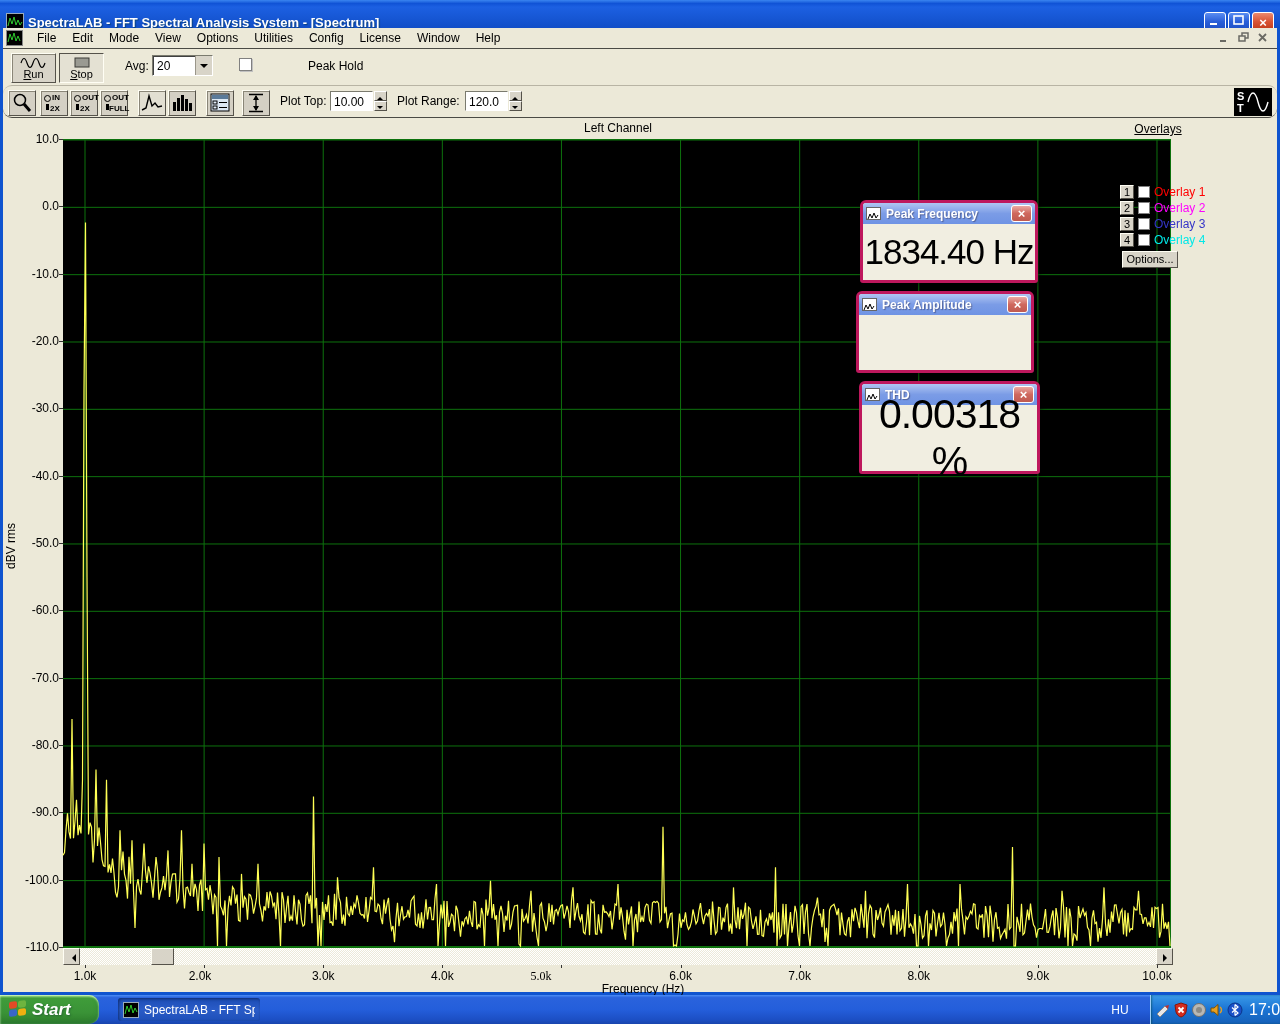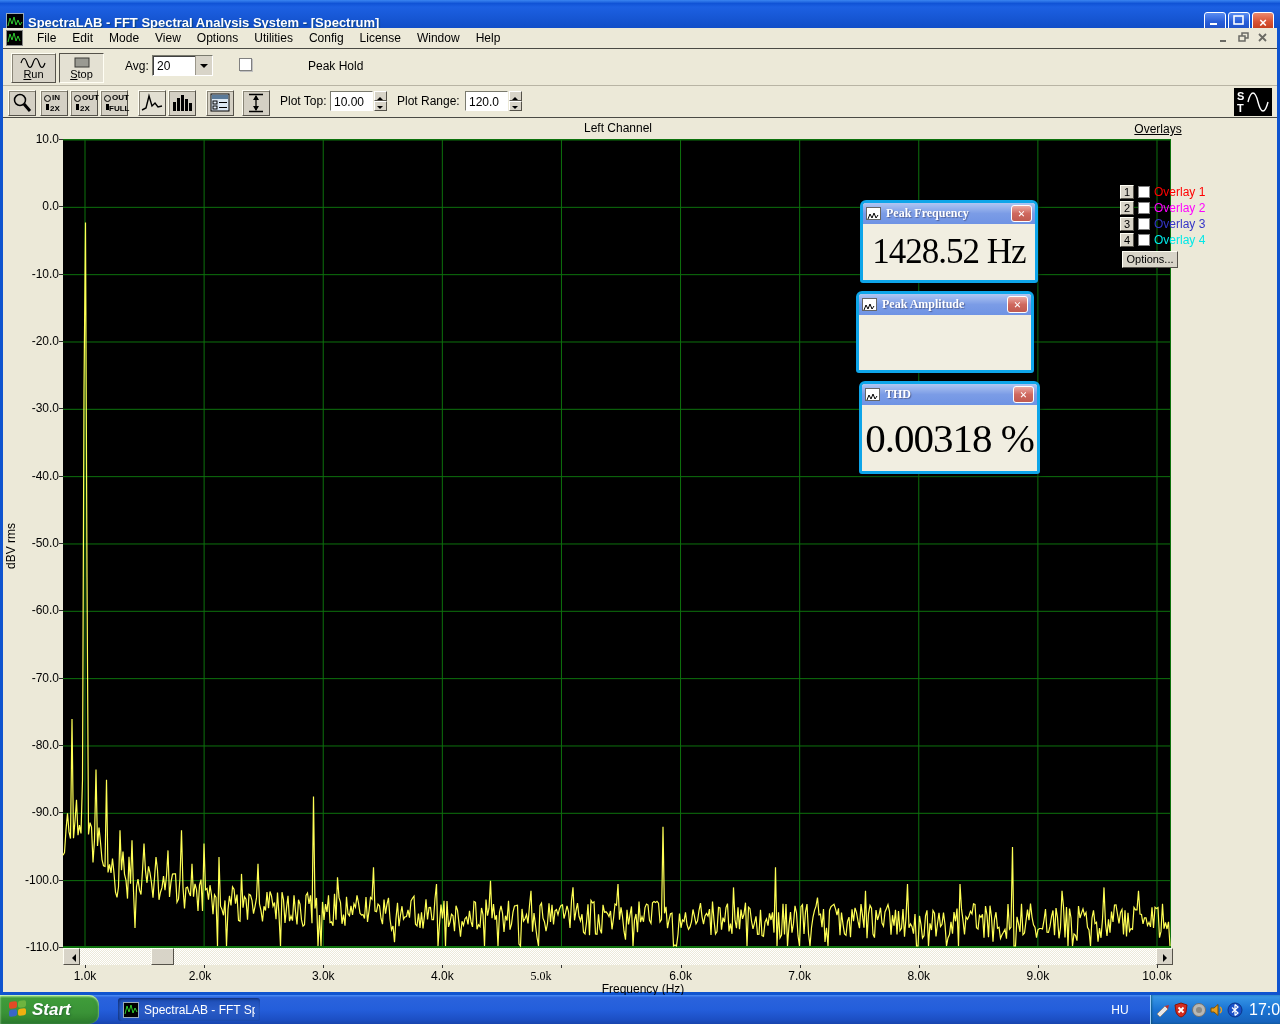--- a/index.html
+++ b/index.html
@@ -31,21 +31,21 @@
     border-bottom:1px solid #4a4a44;display:flex;align-items:center;}
   .mdi-ico{width:17px;height:16px;background:#000;border:1px solid #888;margin:0 6px 0 3px;flex:0 0 auto;}
   .menu-item{font-size:12px;color:#000;padding:2px 8px;cursor:default;}
   .mdi-btns{margin-left:auto;display:flex;gap:3px;margin-right:6px;align-items:center;}
   .mdibtn{width:16px;height:14px;color:#5a5a55;font-size:11px;line-height:12px;text-align:center;font-weight:bold;}
   .mdibtn svg{display:block;margin:2px auto 0;}
 
   
   .toolbar1{position:absolute;left:0;top:22px;width:1274px;height:35px;background:#ece9d8;}
   .toolbar2{position:absolute;left:0;top:57px;width:1274px;height:33px;background:#ece9d8;
-    border-top:1px solid #b8b4a4;border-bottom:1px solid #4a4a44;}
+    border-top:1px solid #b8b4a4;border-bottom:1px solid #4a4a44;border-radius:9px;}
   .tbtn{position:absolute;background:#d8d4c8;border:1px solid;border-color:#fffef4 #55524a #55524a #fffef4;
     box-shadow:1px 1px 0 #8a8678 inset;}
   .tbtn.big{top:3px;width:45px;height:30px;padding-top:2px;}
   .tbtn.big svg{display:block;margin:0 auto;}
   .btn-label{display:block;text-align:center;font-size:11px;color:#000;line-height:11px;}
   .btn-label::first-letter{text-decoration:underline;}
   .tbtn.pressed{border-color:#55524a #fffef4 #fffef4 #55524a;box-shadow:none;background:#e4e1d3;}
   .tlabel{position:absolute;font-size:12px;color:#000;top:9px;}
   .combo{position:absolute;top:5px;height:21px;background:#fff;border:1px solid;
     border-color:#7a7a6e #fff #fff #7a7a6e;box-shadow:1px 1px 0 #404040 inset;display:flex;}
@@ -90,22 +90,22 @@
     background-image:conic-gradient(#fff 25%,#ece9d8 0 50%,#fff 0 75%,#ece9d8 0);background-size:2px 2px;}
   .sarrow{position:absolute;top:0;width:17px;height:17px;background:#d8d4c8;border:1px solid;
     border-color:#fffef4 #55524a #55524a #fffef4;}
   .sarrow::after{content:"";position:absolute;top:5px;border:4px solid transparent;}
   .sarrow.left{left:0;}  .sarrow.left::after{left:4px;border-right-color:#000;}
   .sarrow.right{right:0;} .sarrow.right::after{left:6px;border-left-color:#000;}
   .sthumb{position:absolute;left:88px;top:0;width:23px;height:17px;background:#d8d4c8;border:1px solid;
     border-color:#fffef4 #55524a #55524a #fffef4;}
 
   
-  .readout{position:absolute;border:3px solid #0ea5e9;border-radius:6px 6px 3px 3px;
-    background:#f1eee1;box-shadow:2px 2px 4px #0006;font-family:Liberation Serif, serif;}
+  .readout{position:absolute;border:3px solid #be185d;border-radius:6px 6px 3px 3px;
+    background:#f1eee1;box-shadow:2px 2px 4px #0006;}
   .readout-title{height:21px;border-radius:3px 3px 0 0;display:flex;align-items:center;padding:0 3px;
     background:linear-gradient(180deg,#b0c6f2,#7b9ce6 50%,#6f93e4);}
   .readout-title .mini-icon{width:15px;height:13px;background:#fff;border:1px solid #666;flex:0 0 auto;}
   .readout-title-text{color:#fff;font-size:12px;font-weight:bold;margin-left:5px;flex:1;
     text-shadow:1px 1px 1px #3358;}
   .readout-close{width:21px;height:17px;border-radius:3px;border:1px solid #fff;
     background:linear-gradient(180deg,#eba9a2,#cf685e 50%,#c05a50);color:#fff;font-weight:bold;
     font-size:13px;line-height:15px;text-align:center;}
   .readout-value{text-align:center;color:#000;letter-spacing:-1px;
     display:flex;align-items:center;justify-content:center;}
@@ -408,21 +408,21 @@
   <div class="readout">
     <div class="readout-title">
       <span class="mini-icon">
         <svg width="13" height="11">
                   <polyline points="1,8 3,3 5,7 7,2 9,7 11,4" fill="none" stroke="#000" stroke-width="1"></polyline>
                 </svg>
       </span>
       <span class="readout-title-text">Peak Frequency</span>
       <span class="readout-close">×</span>
     </div>
-    <div class="readout-value">1428.52 Hz</div>
+    <div class="readout-value">1834.40 Hz</div>
   </div>
 
   <div class="readout">
     <div class="readout-title">
       <span class="mini-icon">
         <svg width="13" height="11">
                   <polyline points="1,8 3,3 5,7 7,2 9,7 11,4" fill="none" stroke="#000" stroke-width="1"></polyline>
                 </svg>
       </span>
       <span class="readout-title-text">Peak Amplitude</span>

